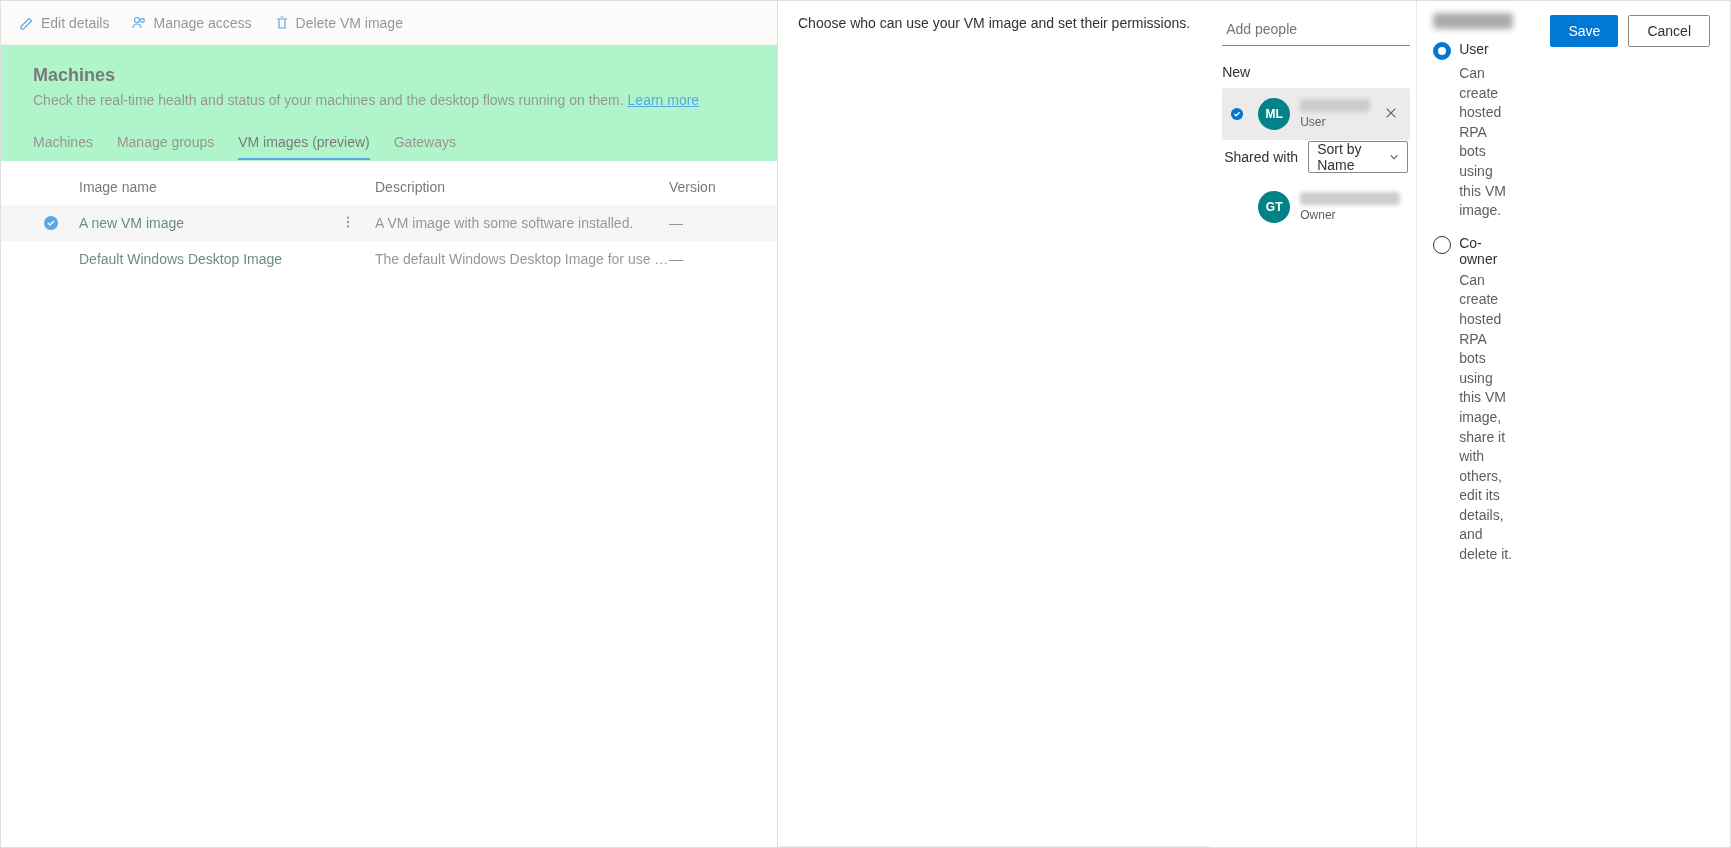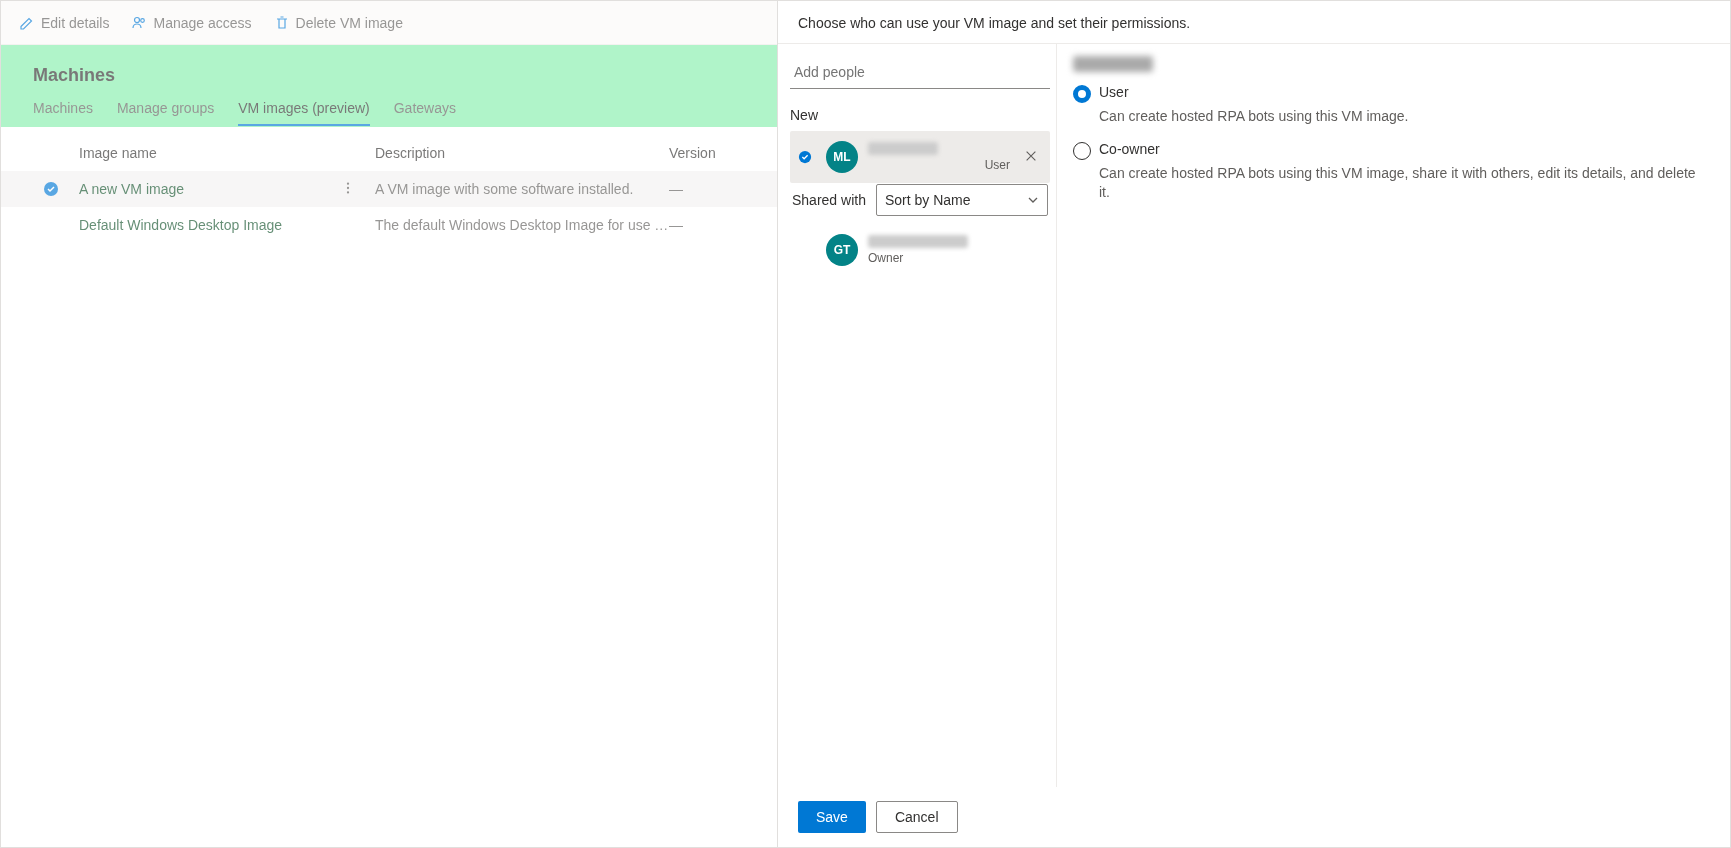--- a/index.html
+++ b/index.html
@@ -98,21 +98,21 @@
 .row-menu svg { width: 14px; height: 14px; }
 .dim-overlay {
   position: absolute; left:0; top:0; right:0; bottom:0;
   background: rgba(255,255,255,0.35);
   pointer-events: none;
 }
 
 .right-pane {
   flex: 1;
   display: flex;
-  flex-direction: column;
+  flex-direction: row;
   border: 1px solid #e1dfdd;
   border-left: none;
 }
 .rp-header {
   padding: 14px 20px 12px 20px;
   border-bottom: 1px solid #edebe9;
   font-size: 14px;
   color: #323130;
 }
 .rp-body {
@@ -146,21 +146,21 @@
   margin-top: 18px;
   margin-bottom: 8px;
 }
 .person-row {
   display: flex;
   align-items: center;
   padding: 10px 8px;
   border-radius: 2px;
   gap: 10px;
 }
-.person-row.selected { background: #edebe9; text-align: right; }
+.person-row.selected { background: #edebe9; }
 .pr-check { width: 18px; display: flex; align-items: center; }
 .pr-check svg { width: 14px; height: 14px; }
 .avatar {
   width: 32px; height: 32px; border-radius: 50%;
   display: flex; align-items: center; justify-content: center;
   color: #fff; font-size: 12px; font-weight: 600;
   flex-shrink:0;
 }
 .avatar.teal { background: #038387; }
 .pr-info { flex: 1; }
@@ -236,20 +236,23 @@
     <div class="tb-item">
       <svg viewBox="0 0 16 16" fill="none" stroke="#0078d4" stroke-width="1.2">
           <path d="M3 4h10M5 4v9h6V4M6.5 2h3"></path>
         </svg>
       <span>Delete VM image</span>
     </div>
   </div>
 
   <div class="main-content">
     <div class="page-title">Machines</div>
+    <div class="page-subtitle">
+      <span>Check the real-time health and status of your machines and the desktop flows running on them. </span><a href="#">Learn more</a>
+    </div>
     <div class="tabs">
       <div class="tab">Machines</div>
       <div class="tab">Manage groups</div>
       <div class="tab active">VM images (preview)</div>
       <div class="tab">Gateways</div>
     </div>
   </div>
 
   <div class="table-area">
     <div class="thead">

